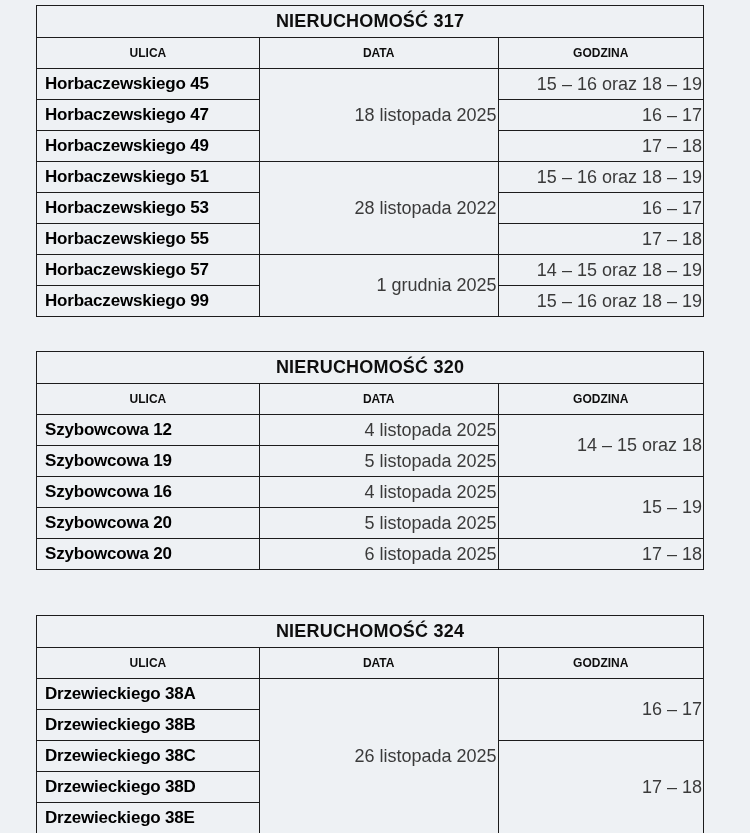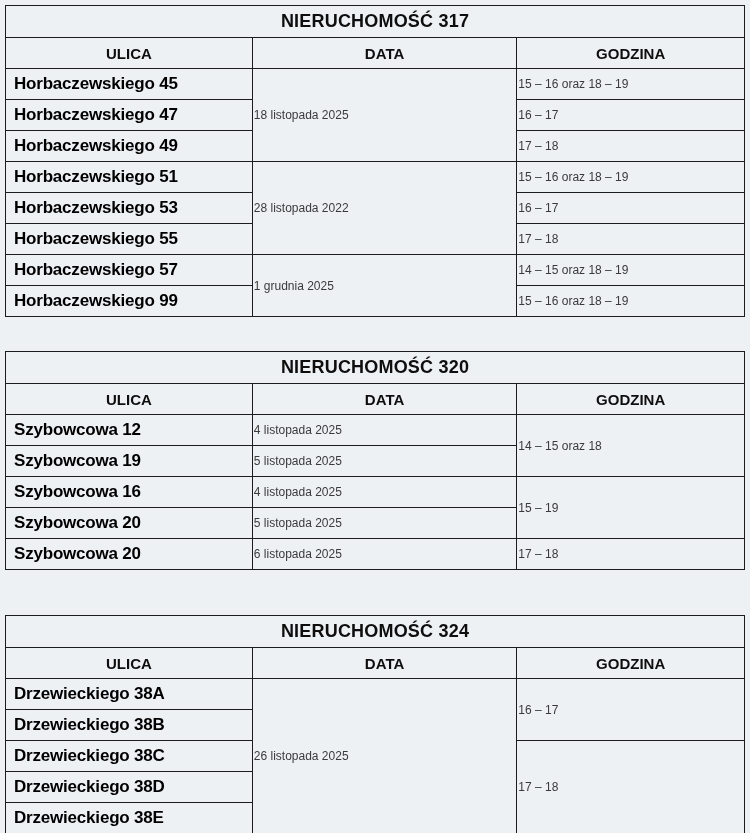--- a/index.html
+++ b/index.html
@@ -9,59 +9,60 @@
     font-family: "Liberation Sans", "DejaVu Sans", sans-serif;
   }
   .page {
     width: 750px;
     height: 833px;
     box-sizing: border-box;
     padding: 5px;
     background: #eef1f4;
   }
   table.schedule {
-    width: 740px;
+    width: 668px;
     border-collapse: collapse;
     table-layout: fixed;
     background: #eef1f4;
+    margin-left: 31px;
   }
   table.schedule td, table.schedule th {
     border: 1.5px solid #1c1c1c;
     box-sizing: border-box;
     overflow: hidden;
     white-space: nowrap;
   }
   th.tbl-title {
     height: 32px;
     font-size: 18px;
     font-weight: 700;
     color: #0e0e0e;
     text-align: center;
     letter-spacing: 0.2px;
   }
   th.col-head {
     height: 31px;
-    font-size: 15px;
+    font-size: 12px;
     font-weight: 700;
     color: #0e0e0e;
   }
   td.street {
     height: 31px;
     font-size: 17px;
     font-weight: 700;
     color: #000000;
     text-align: left;
     padding-left: 8px;
     letter-spacing: -0.2px;
   }
   td.date, td.time {
-    font-size: 12px;
+    font-size: 18px;
     font-weight: 400;
     color: #3a3a3a;
-    text-align: left;
+    text-align: right;
     vertical-align: middle;
   }
   .gap-a { height: 34px; }
   .gap-b { height: 45px; }
 </style>
 </head>
 <body>
 
 <div class="page">
 

